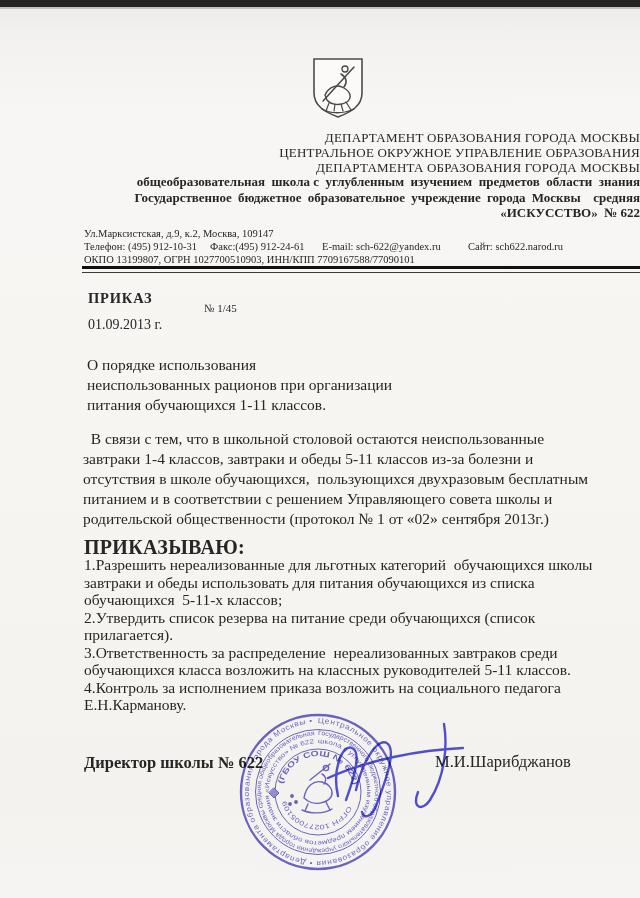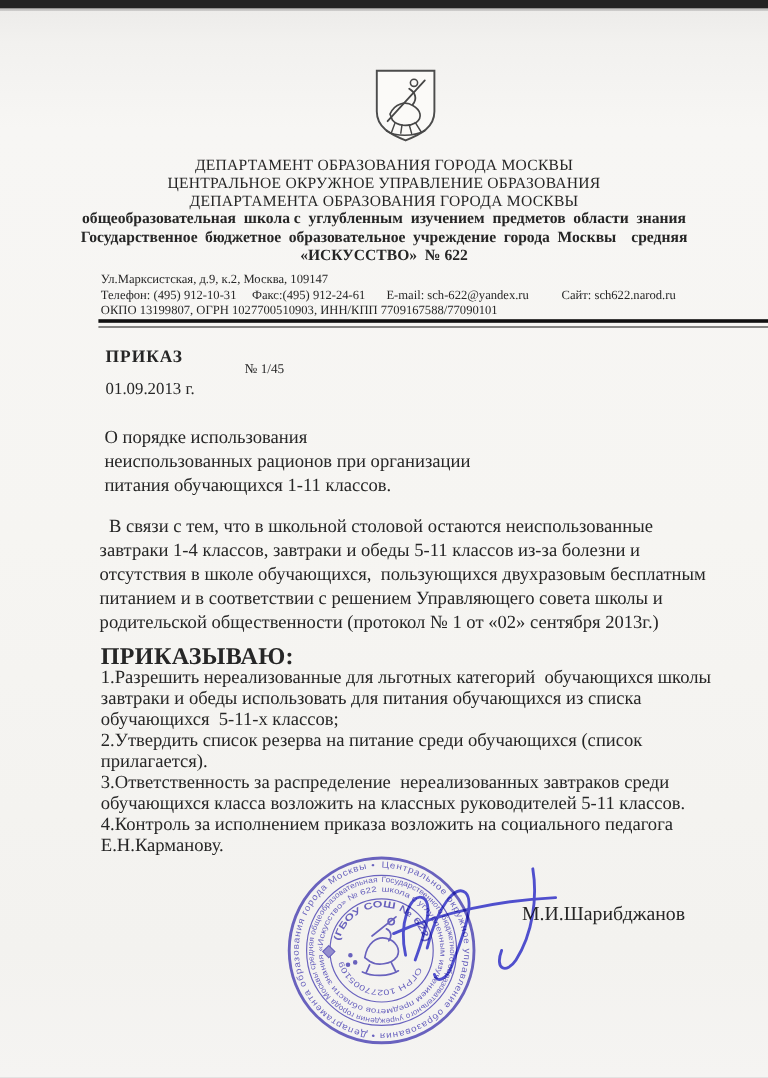--- a/index.html
+++ b/index.html
@@ -12,21 +12,21 @@
   }
   .scan-top-edge{position:absolute;left:0;top:0;width:640px;height:7px;background:#232323;}
   .scan-top-edge:after{content:"";position:absolute;left:0;top:7px;width:640px;height:2px;background:rgba(120,120,120,.35);}
   .abs{position:absolute;}
   .prewrap{white-space:pre-wrap;}
   .center{text-align:center;}
   .emblem{left:310px;top:56px;}
   .hdr-reg{left:0;top:130px;width:640px;font-size:13px;line-height:15px;letter-spacing:.2px;}
   .hdr-bold{left:0;top:174px;width:640px;font-size:13px;line-height:15.5px;font-weight:bold;}
   .hdr-bold .hdr-line:nth-child(2){word-spacing:3px;}
-  .hdr-line{white-space:pre-wrap;text-align:center;}
+  .hdr-line{white-space:pre-wrap;text-align:right;}
   .contacts{font-size:10.5px;line-height:13px;}
   .addr{left:84px;top:227px;text-align:center;}
   .codes{left:84px;top:253px;}
   .c-phone{left:84px;top:240px;}
   .c-fax{left:210px;top:240px;}
   .c-email{left:322px;top:240px;}
   .c-site{left:468px;top:240px;}
   .rule-thick{left:82px;top:266px;width:558px;height:3px;background:#101010;}
   .rule-thin{left:82px;top:272px;width:558px;height:1px;background:#3a3a3a;}
   .order-title{left:88px;top:290px;font-size:14.5px;font-weight:bold;letter-spacing:.8px;}
@@ -97,20 +97,21 @@
   <div class="abs items prewrap">1.Разрешить нереализованные для льготных категорий  обучающихся школы
 завтраки и обеды использовать для питания обучающихся из списка
 обучающихся  5-11-х классов;
 2.Утвердить список резерва на питание среди обучающихся (список
 прилагается).
 3.Ответственность за распределение  нереализованных завтраков среди
 обучающихся класса возложить на классных руководителей 5-11 классов.
 4.Контроль за исполнением приказа возложить на социального педагога
 Е.Н.Карманову.</div>
 
+  <div class="abs director">Директор школы № 622</div>
   <div class="abs director-name">М.И.Шарибджанов</div>
 
   <svg class="abs stamp" width="160" height="160" viewBox="0 0 160 160">
     <defs>
       <path id="sr1" d="M 80 11 A 69 69 0 1 1 79.9 11"></path>
       <path id="sr2" d="M 80 23 A 57 57 0 1 1 79.9 23"></path>
       <path id="sr3" d="M 80 31 A 49 49 0 1 1 79.9 31"></path>
       <path id="sr4" d="M 44 80 A 36 36 0 0 1 116 80"></path>
       <path id="sr5" d="M 112 88 A 33 33 0 0 1 48 88"></path>
     </defs>

